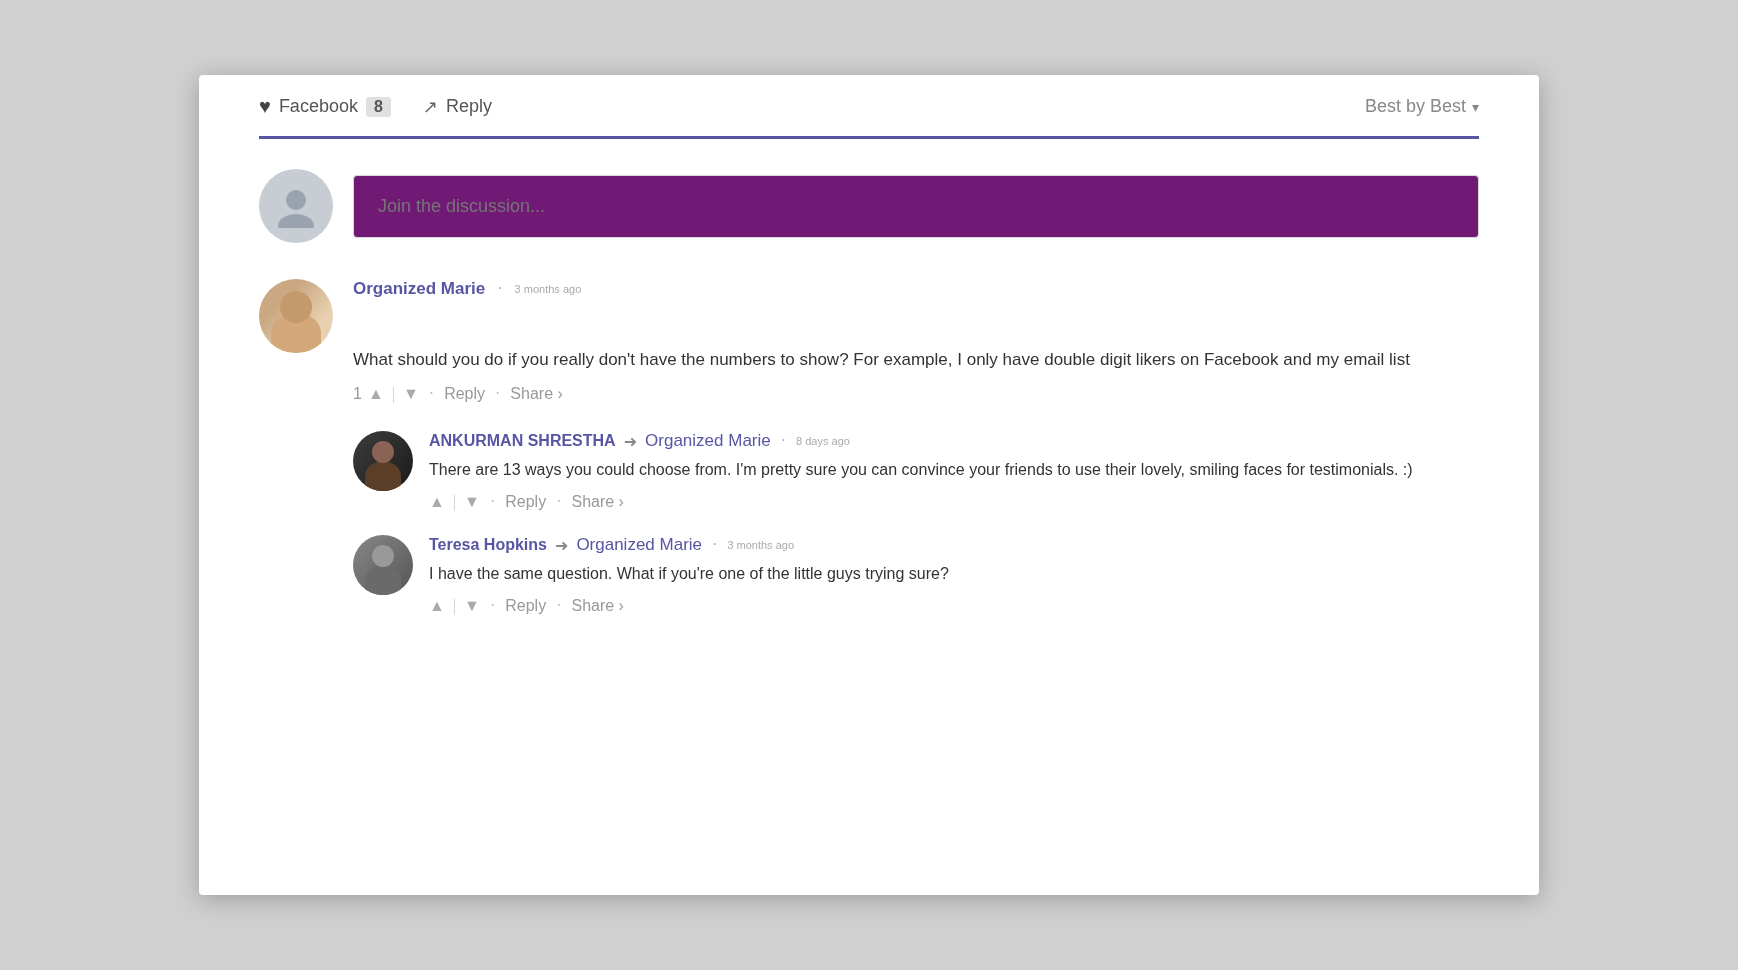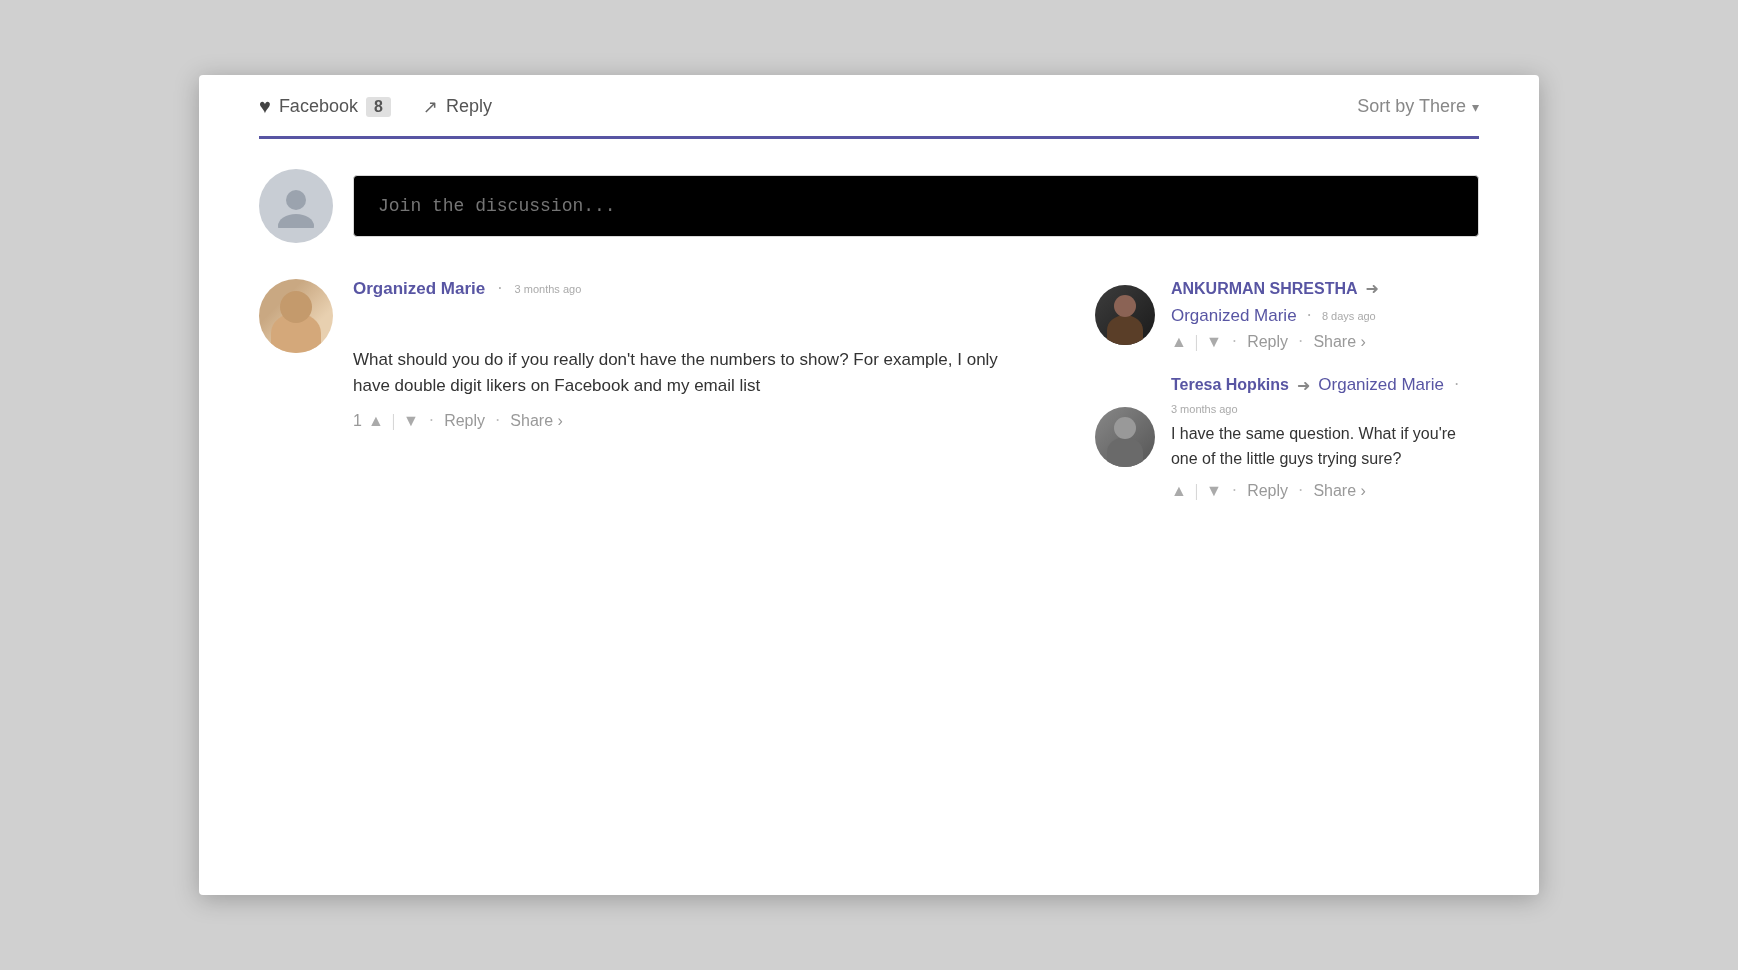--- a/index.html
+++ b/index.html
@@ -121,29 +121,29 @@
       fill: #9ba3ae;
     }
 
     .discussion-input {
       flex: 1;
       border: 1.5px solid #d8d8d8;
       border-radius: 4px;
       padding: 20px 24px;
       font-size: 18px;
       color: #b0b0b0;
-      font-family: Liberation Mono, monospace;
+      font-family: Liberation Sans, sans-serif;
       outline: none;
-      background: #000000;
+      background: #701a75;
     }
 
     
     .comment-section {
       display: flex;
-      flex-direction: row;
+      flex-direction: column;
       gap: 0;
     }
 
     .comment {
       display: flex;
       gap: 20px;
       margin-bottom: 28px;
     }
 
     .comment-avatar {
@@ -292,21 +292,20 @@
     
     .replies {
       margin-left: 94px;
       margin-top: 0;
     }
 
     .reply-comment {
       display: flex;
       gap: 16px;
       margin-bottom: 24px;
-      align-items: center;
     }
 
     .reply-avatar {
       width: 60px;
       height: 60px;
       border-radius: 50%;
       background: #c8cdd4;
       flex-shrink: 0;
       overflow: hidden;
       display: flex;
@@ -430,21 +429,21 @@
         <span class="recommend-icon">♥</span>
         <span>Facebook</span>
         <span class="recommend-count">8</span>
       </div>
       <div class="share-btn">
         <span class="share-icon">↗</span>
         <span>Reply</span>
       </div>
     </div>
     <div class="sort-btn">
-      <span>Sort by There</span>
+      <span>Best by Best</span>
       <span class="sort-chevron">▾</span>
     </div>
   </div>
 
   <div class="discussion-row">
     <div class="user-avatar-placeholder">
       <svg viewBox="0 0 44 44" xmlns="http://www.w3.org/2000/svg">
         <circle cx="22" cy="16" r="10" fill="#9ba3ae"></circle>
         <ellipse cx="22" cy="42" rx="18" ry="12" fill="#9ba3ae"></ellipse>
       </svg>
@@ -481,20 +480,21 @@
       <div class="reply-comment">
         <div class="reply-avatar avatar-ankurman-sm"></div>
         <div class="reply-body">
           <div class="reply-header">
             <span class="reply-author">ANKURMAN SHRESTHA</span>
             <span class="comment-arrow">➜</span>
             <span class="comment-reply-to">Organized Marie</span>
             <span class="comment-dot">·</span>
             <span class="comment-time">8 days ago</span>
           </div>
+          <div class="reply-text">There are 13 ways you could choose from. I'm pretty sure you can convince your friends to use their lovely, smiling faces for testimonials. :)</div>
           <div class="reply-actions no-count">
             <span class="vote-up">▲</span>
             <span class="vote-divider">|</span>
             <span class="vote-down">▼</span>
             <span class="action-dot">·</span>
             <span class="reply-btn">Reply</span>
             <span class="action-dot">·</span>
             <span class="share-action">Share ›</span>
           </div>
         </div>

